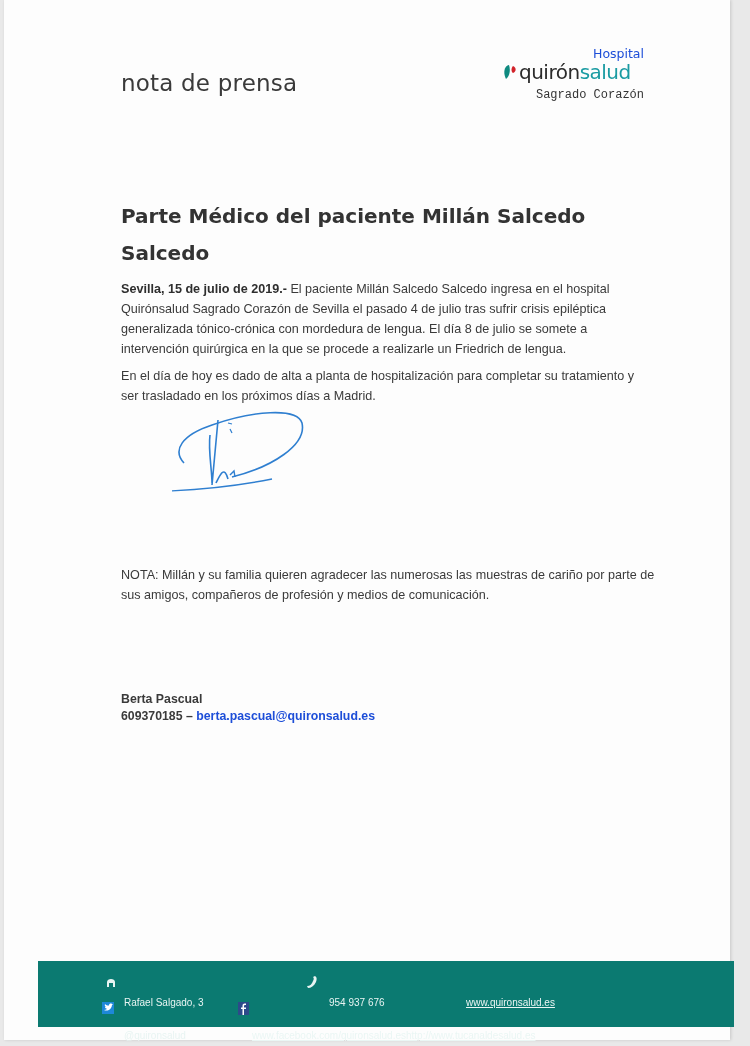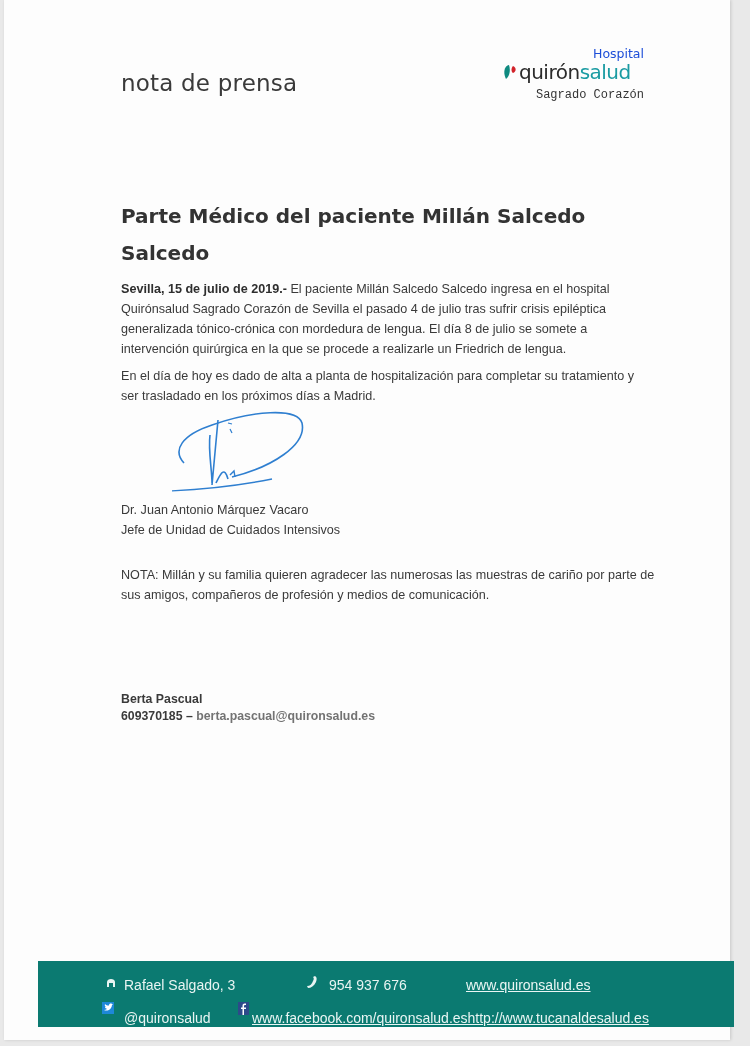--- a/index.html
+++ b/index.html
@@ -46,26 +46,26 @@
     color: #3a3a3a;
   }
   .p1 { top: 279px; }
   .p2 { top: 366px; }
   .bold { font-weight: bold; color: #2e2e2e; }
   .signature { position: absolute; left: 168px; top: 405px; width: 150px; height: 88px; }
   .sig-name { position: absolute; left: 117px; top: 500px; font-size: 12.6px; line-height: 20px; color: #3a3a3a; }
   .note { position: absolute; left: 117px; top: 565px; width: 540px; font-size: 12.6px; line-height: 20px; color: #3a3a3a; }
   .more-info { position: absolute; left: 117px; top: 691px; font-size: 12.3px; line-height: 17px; color: #3a3a3a; font-weight: bold; }
   .more-info .heading { text-decoration: underline; }
-  .more-info .email { color: #737373; }
+  .more-info .email { color: #1d4ed8; }
   .footer {
     position: absolute; left: 34px; top: 961px; width: 696px; height: 66px;
     background: #0b7a71;
   }
-  .f-item { position: absolute; font-size: 14px; color: #e8f4f2; white-space: nowrap; }
+  .f-item { position: absolute; font-size: 10px; color: #e8f4f2; white-space: nowrap; margin-top: 20px; }
   .f-link { text-decoration: underline; color: #eaf6f4; }
   .f-icon { position: absolute; }
 </style>
 </head>
 <body>
 
 <div class="page">
 
   <div class="page-header-title">nota de prensa</div>
 
@@ -89,24 +89,20 @@
   <div class="body-text p2">En el día de hoy es dado de alta a planta de hospitalización para completar su tratamiento y ser trasladado en los próximos días a Madrid.</div>
 
   <svg class="signature" viewBox="0 0 150 88">
     <path d="M12 58 C0 45 10 30 40 20 C80 6 125 2 130 18 C135 40 100 62 60 72" fill="none" stroke="#2f7fd0" stroke-width="1.6"></path>
     <path d="M38 30 C36 45 40 65 40 78 M46 15 C44 35 42 60 40 80 M44 78 C48 70 52 60 56 74" fill="none" stroke="#2f7fd0" stroke-width="1.6"></path>
     <path d="M56 18 L60 19 M58 24 L60 28" fill="none" stroke="#2f7fd0" stroke-width="1.2"></path>
     <path d="M58 70 L62 66 L63 72" fill="none" stroke="#2f7fd0" stroke-width="1.4"></path>
     <path d="M-2 86 C40 84 70 80 100 74" fill="none" stroke="#2f7fd0" stroke-width="1.4"></path>
   </svg>
 
-  <div class="sig-name">
-    <div>Dr. Juan Antonio Márquez Vacaro</div>
-    <div>Jefe de Unidad de Cuidados Intensivos</div>
-  </div>
 
   <div class="note">NOTA: Millán y su familia quieren agradecer las numerosas las muestras de cariño por parte de sus amigos, compañeros de profesión y medios de comunicación.</div>
 
   <div class="more-info">
     <div>Berta Pascual</div>
     <div>
       <span>609370185</span><span> – </span><span class="email">berta.pascual@quironsalud.es</span>
     </div>
   </div>
 

